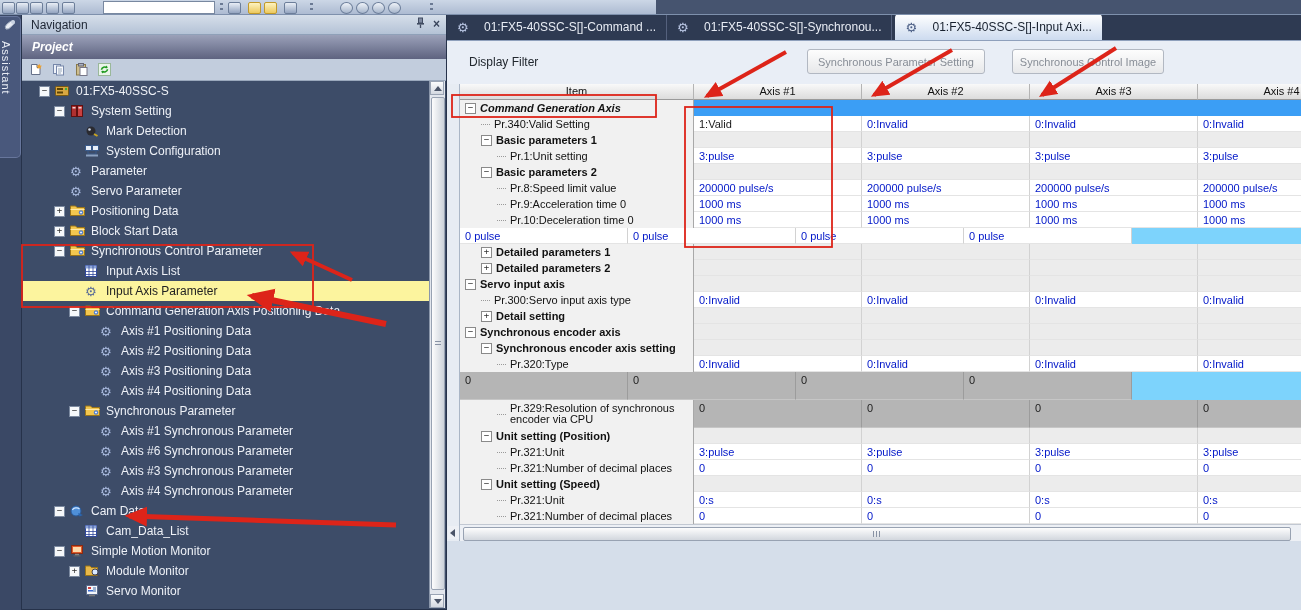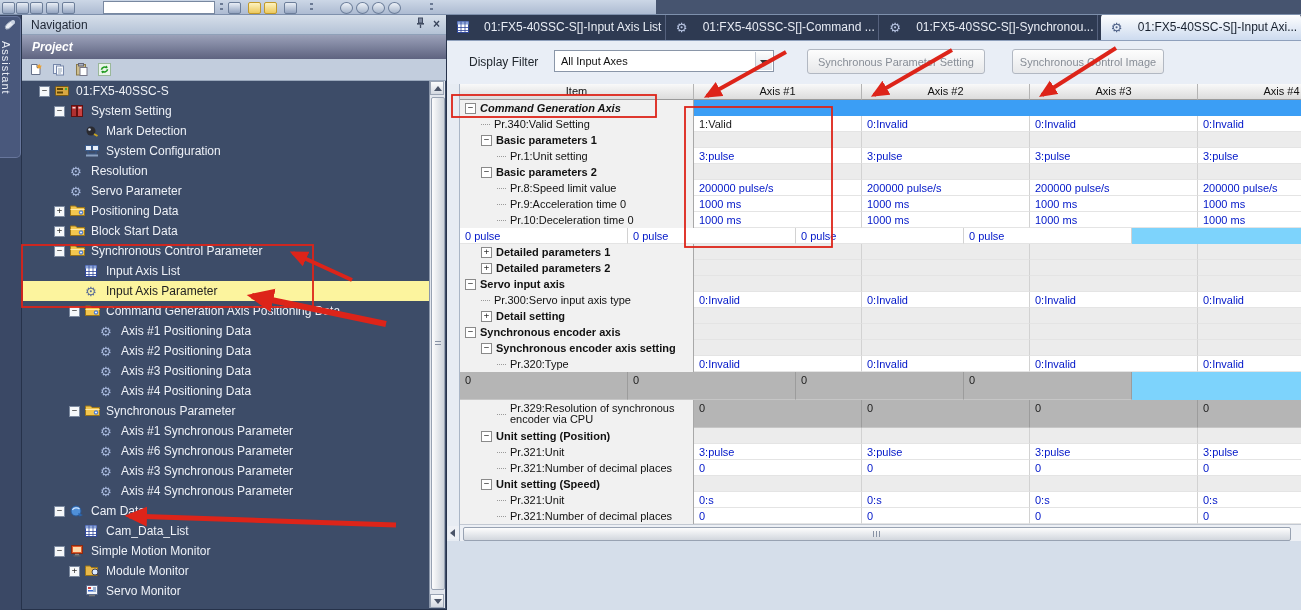--- a/index.html
+++ b/index.html
@@ -227,21 +227,21 @@
               <rect x="1" y="9.5" width="12" height="2" fill="#8aa0c0"></rect>
             </svg>
           </span>
           <span class="tree-label">System Configuration</span>
         </div>
         <div class="tree-row" style="padding-left:31px">
           <span class="exp-sp"></span>
           <span class="ticon">
             <span class="gearglyph">⚙</span>
           </span>
-          <span class="tree-label">Resolution</span>
+          <span class="tree-label">Parameter</span>
         </div>
         <div class="tree-row" style="padding-left:31px">
           <span class="exp-sp"></span>
           <span class="ticon">
             <span class="gearglyph">⚙</span>
           </span>
           <span class="tree-label">Servo Parameter</span>
         </div>
         <div class="tree-row" style="padding-left:31px">
           <span class="exp">+</span>
@@ -446,55 +446,39 @@
       <span class="sb-btn" style="bottom:0">
           <i class="tri-down"></i>
         </span>
     </div>
   </div>
 
   <div id="doc">
     <div id="tabbar">
         <div class="tab">
           <span class="ticon">
-            <svg width="12" height="12">
-              <rect x="0.5" y="0.5" width="11" height="11" fill="#fff" stroke="#30489a"></rect>
-              <rect x="0.5" y="0.5" width="11" height="3" fill="#8ea6d8"></rect>
-              <path d="M0.5 6.5 H11.5 M0.5 9.5 H11.5 M4 0.5 V11.5 M8 0.5 V11.5" stroke="#30489a" stroke-width="0.8"></path>
-            </svg>
-          </span>
-          <span>01:FX5-40SSC-S[]-Input Axis List</span>
-        </div>
-        <div class="tab">
-          <span class="ticon">
             <span class="gearglyph">⚙</span>
           </span>
           <span>01:FX5-40SSC-S[]-Command ...</span>
         </div>
         <div class="tab">
           <span class="ticon">
             <span class="gearglyph">⚙</span>
           </span>
           <span>01:FX5-40SSC-S[]-Synchronou...</span>
         </div>
         <div class="tab active">
           <span class="ticon">
             <span class="gearglyph">⚙</span>
           </span>
           <span>01:FX5-40SSC-S[]-Input Axi...</span>
         </div>
       </div>
     <div id="filterrow">
       <span id="filter-label">Display Filter</span>
-      <div id="fcombo">
-        <span>All Input Axes</span>
-        <span class="arr">
-            <i></i>
-          </span>
-      </div>
       <div class="sbtn" style="left:360px;width:178px"><span>Synchronous Parameter Setting</span></div>
       <div class="sbtn" style="left:565px;width:152px"><span>Synchronous Control Image</span></div>
     </div>
     <div id="gridzone">
       <div id="gutter"></div>
       <div id="gtable">
           <div class="g-hrow">
             <div class="g-h" style="width:234px">Item</div>
             <div class="g-h" style="width:168px">Axis #1</div>
             <div class="g-h" style="width:168px">Axis #2</div>

